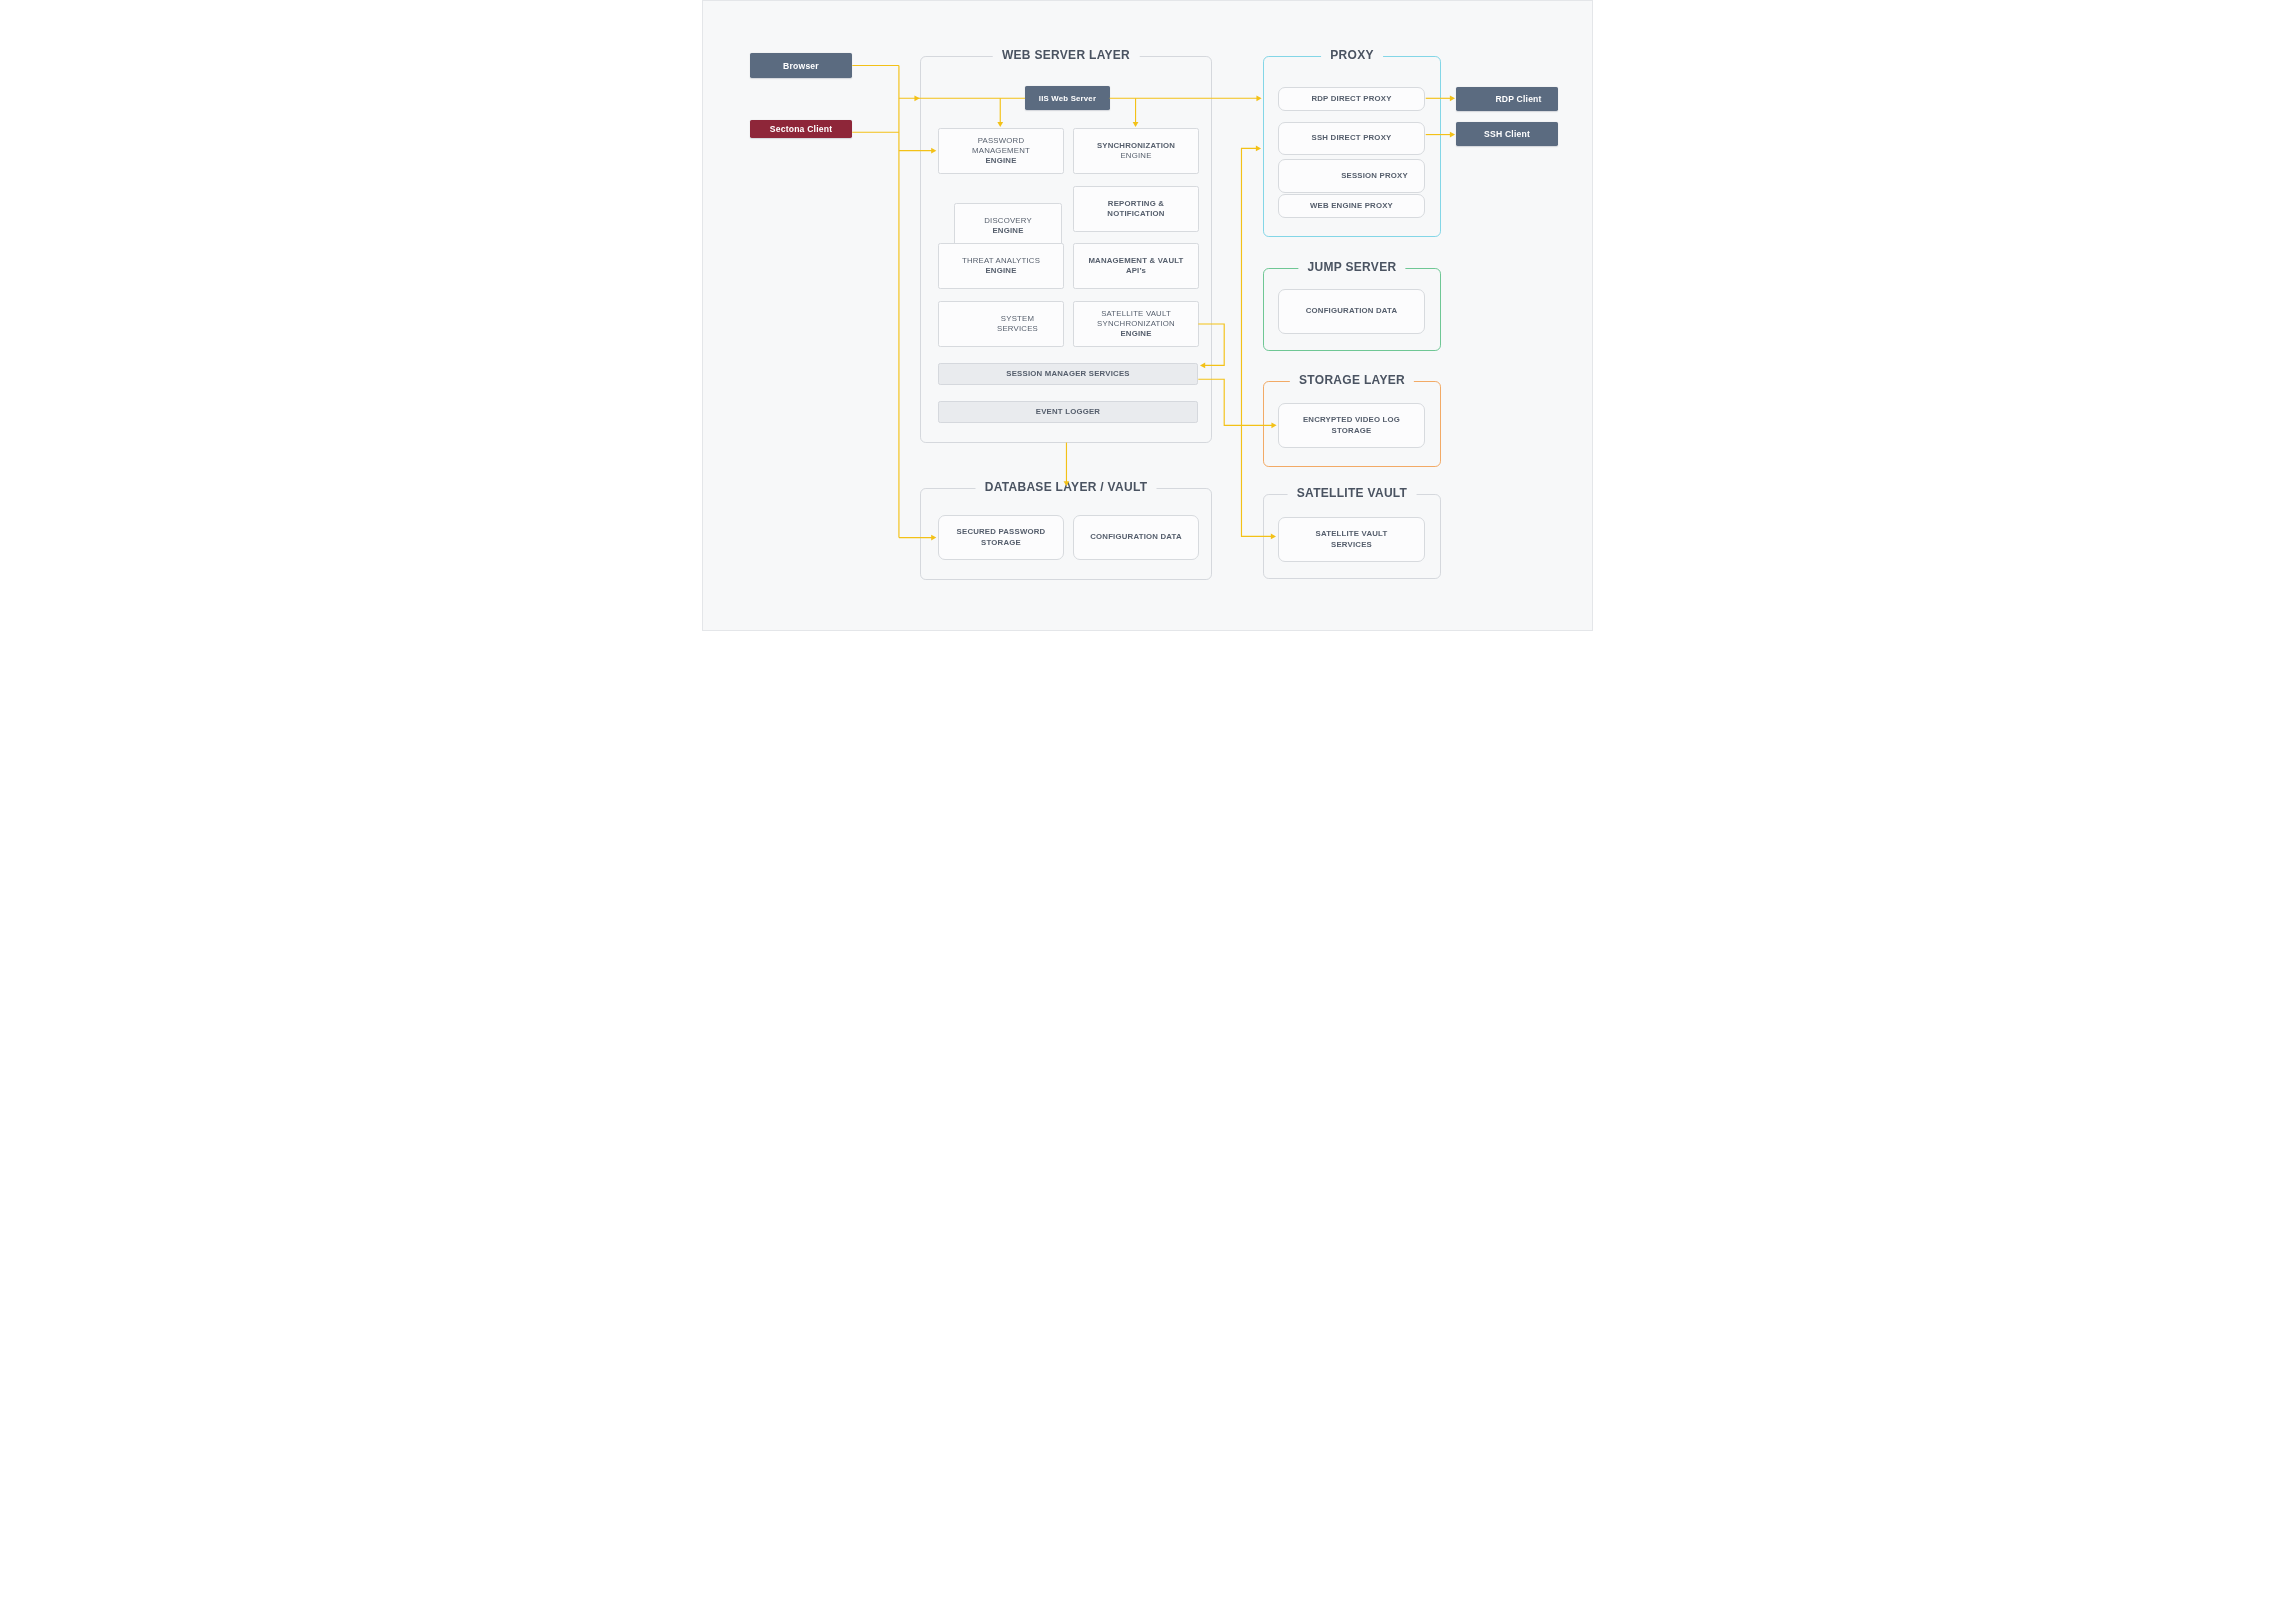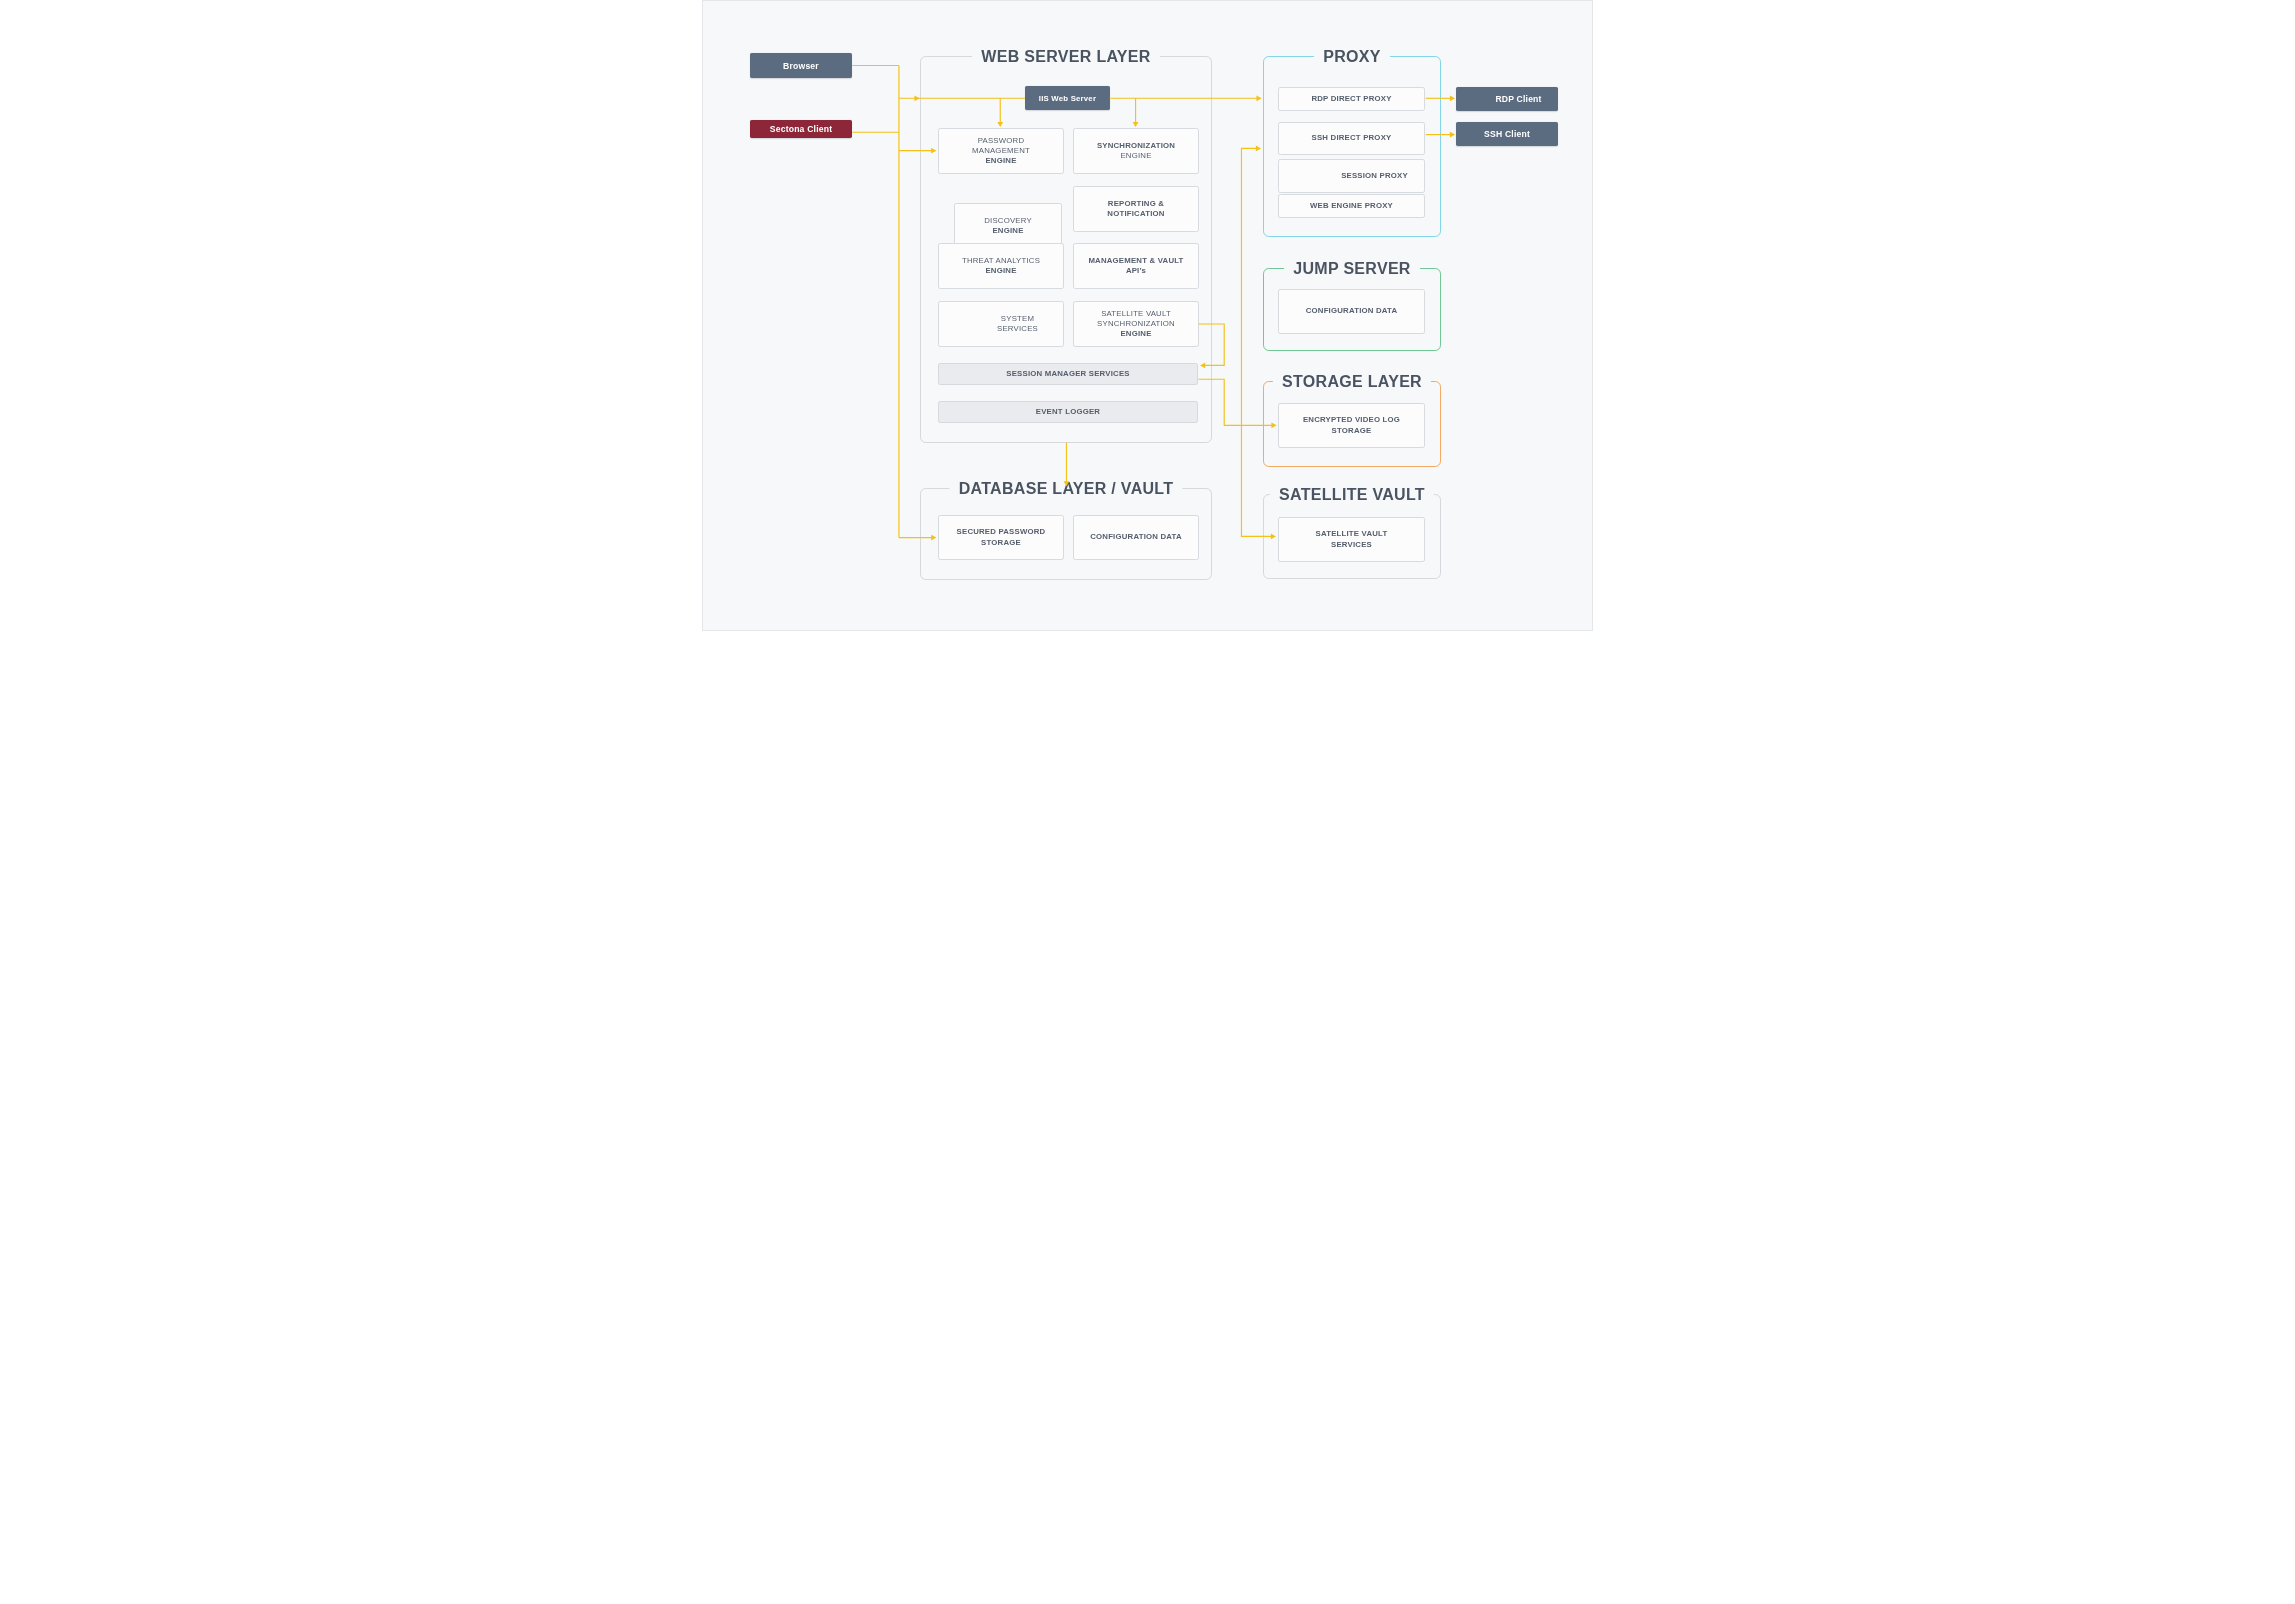--- a/index.html
+++ b/index.html
@@ -25,21 +25,21 @@
   .panel.cyan   { border-color: #83d6e7; }
   .panel.green  { border-color: #6fc795; }
   .panel.orange { border-color: #f2aa66; }
   .panel-title {
     position: absolute;
     top: -8.6px;
     left: 50%;
     transform: translateX(-50%);
     background: #f7f8f9;
     padding: 0 9.2px;
-    font-size: 16px;
+    font-size: 12px;
     font-weight: 700;
     color: #4a5361;
     letter-spacing: 0.3px;
     white-space: nowrap;
   }
 
   .node {
     position: absolute;
     display: flex;
     align-items: center;
@@ -66,21 +66,21 @@
     border: 0.6px solid #d7dade;
     border-radius: 2.3px;
     color: #555e6c;
     font-size: 7.8px;
     letter-spacing: 0.2px;
     line-height: 1.32;
     text-align: center;
     z-index: 2;
   }
   .box .ln { display: block; }
-  .box .b, .box.bold { font-weight: 700; }
+  .box .b, .box.bold { font-weight: 700; border-radius: 7px; }
   .box.gray { background: #e9ebee; border-color: #d5d8dd; font-weight: 700; }
 </style>
 </head>
 <body>
 
 <div class="canvas">
 
   <div class="node slate" style="left:47px; top:52px; width:102px; height:25px;">Browser</div>
   <div class="node maroon" style="left:47px; top:119px; width:102px; height:18px;">Sectona Client</div>
   <div class="node slate" style="left:753px; top:86px; width:102px; height:24px;padding-left:23px;">RDP Client</div>

